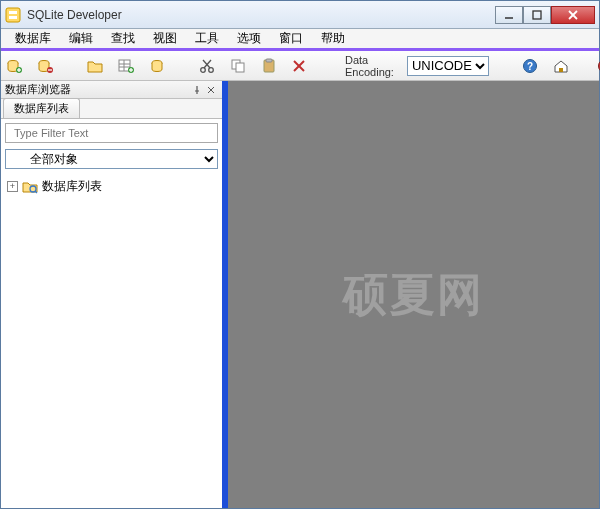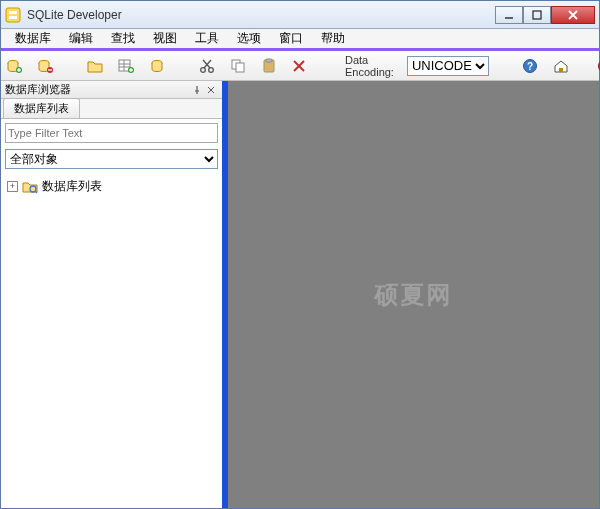--- a/index.html
+++ b/index.html
@@ -19,29 +19,29 @@
   .enc-label { font-size: 11px; color: #333; margin-left: 6px; }
   .enc-select { font-size: 13px; height: 20px; width: 110px; border: 1px solid #7a99b8; background: #fff; }
   .content { flex: 1; display: flex; min-height: 0; }
   .sidebar { width: 227px; border-right: 6px solid #1d4ed8; display: flex; flex-direction: column; background: #fff; }
   .panel-title { height: 18px; background: linear-gradient(#f7f7f7,#e8e8e8); border-bottom: 1px solid #c0c0c0; display: flex; align-items: center; padding: 0 4px; font-size: 11px; }
   .panel-title .spacer { flex: 1; }
   .panel-title .pin, .panel-title .closep { width: 14px; height: 14px; display: flex; align-items: center; justify-content: center; cursor: pointer; font-size: 10px; color: #444; }
   .tabrow { height: 20px; display: flex; align-items: flex-end; padding-left: 2px; border-bottom: 1px solid #bbb; background: #f5f5f5; }
   .tab { padding: 2px 10px; background: linear-gradient(#fefefe,#eaeaea); border: 1px solid #bbb; border-bottom: none; font-size: 11px; border-radius: 3px 3px 0 0; cursor: pointer; }
   .filterbox { margin: 4px; }
-  .filterbox input { width: 100%; height: 20px; border: 1px solid #aaa; padding: 2px 2px; font-size: 11px; color: #999; }
+  .filterbox input { width: 100%; height: 20px; border: 1px solid #aaa; padding: 2px 8px; font-size: 11px; color: #999; }
   .selectrow { margin: 2px 4px 4px 4px; display: flex; }
-  .selectrow select { flex: 1; height: 20px; border: 1px solid #7a99b8; font-size: 12px; background: #fff; }
+  .selectrow select { flex: 1; height: 20px; border: 1px solid #7a99b8; font-size: 12px; background: #fff; padding-left: 20px; }
   .tree { flex: 1; padding: 4px 6px; overflow: auto; }
   .tree-item { display: flex; align-items: center; gap: 4px; padding: 1px 0; font-size: 12px; cursor: pointer; }
   .tree-toggle { width: 11px; height: 11px; border: 1px solid #888; display: flex; align-items: center; justify-content: center; font-size: 9px; line-height: 1; color: #555; background: #fff; }
   .main { flex: 1; background: #808080; position: relative; }
   .watermark { position: absolute; top: 50%; left: 50%; transform: translate(-50%,-50%); text-align: center; color: #a0a0a0; pointer-events: none; }
-  .watermark .big { font-size: 24px; font-weight: bold; letter-spacing: 2px; }
+  .watermark .big { font-size: 45px; font-weight: bold; letter-spacing: 2px; }
   .watermark .small { font-size: 14px; margin-top: 4px; letter-spacing: 1px; }
   svg { display: block; }
 </style>
 </head>
 <body>
 
 <div class="window">
   <div class="titlebar">
     <span class="app-icon">
       <svg width="16" height="16">

